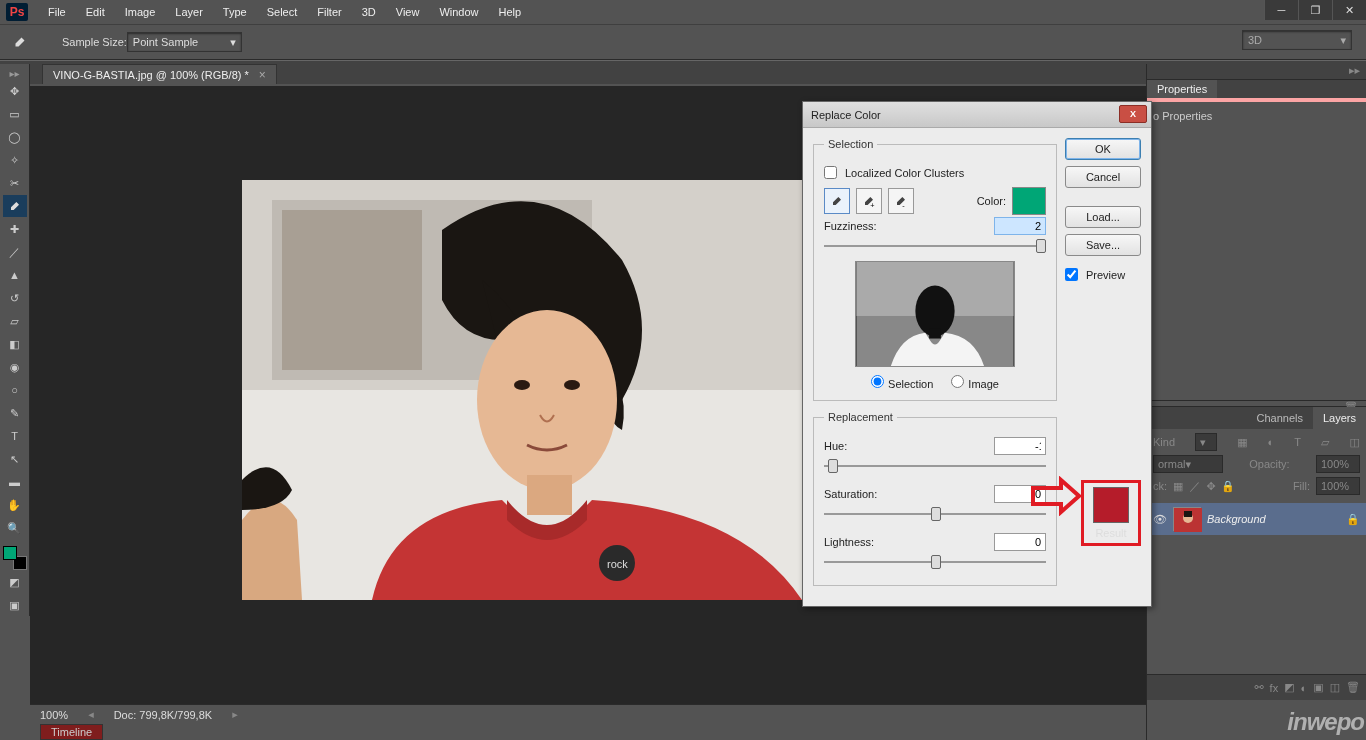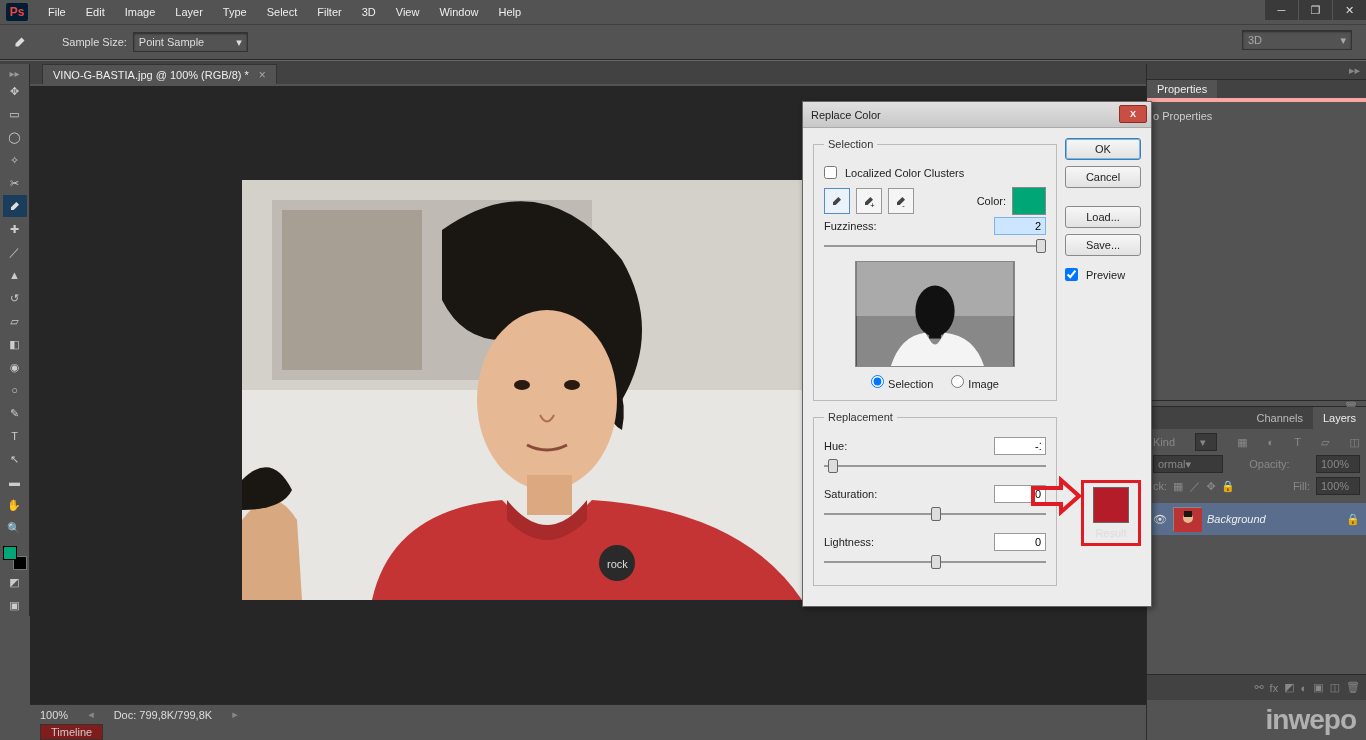--- a/index.html
+++ b/index.html
@@ -8,21 +8,21 @@
 
 .menubar { height: 24px; background: #535353; display: flex; align-items: center; padding-left: 6px; }
 .ps-logo { width: 22px; height: 18px; background: #001d33; color: #ef4444; display: flex; align-items: center; justify-content: center; font-size: 12px; font-weight: bold; border-radius: 2px; margin-right: 10px; }
 .menubar .item { color: #eee; padding: 0 10px; height: 24px; line-height: 24px; }
 .window-controls { position: absolute; top: 0; right: 0; display: flex; }
 .window-controls div { width: 34px; height: 20px; background: #3a3a3a; display: flex; align-items: center; justify-content: center; border-left: 1px solid #555; }
 
 
 .optionsbar { height: 36px; background: #535353; border-top: 1px solid #3f3f3f; border-bottom: 1px solid #2a2a2a; display: flex; align-items: center; padding-left: 8px; }
 .tool-icon-small { width: 24px; height: 24px; display: flex; align-items: center; justify-content: center; margin-right: 30px; color: #ccc; }
-.opt-label { color: #ddd; margin-right: 6px; }
+.opt-label { color: #ddd; }
 .opt-select { background: #535353; color: #ddd; border: 1px solid #333; height: 20px; width: 115px; display: flex; align-items: center; justify-content: space-between; padding: 0 5px; box-shadow: inset 0 1px 2px #2a2a2a; }
 .opt-3d { position: absolute; right: 14px; top: 30px; width: 110px; height: 20px; background: #535353; border: 1px solid #333; color: #aaa; display: flex; align-items: center; padding: 0 5px; justify-content: space-between; box-shadow: inset 0 1px 2px #2a2a2a;}
 
 
 .doc-tabs { height: 24px; background: #424242; display: flex; align-items: flex-end; padding-left: 42px; border-top: 1px solid #666; }
 .doc-tab { background: #535353; color: #eee; height: 20px; padding: 0 10px; display: flex; align-items: center; border:1px solid #333; border-bottom:none; }
 .doc-tab span.close { margin-left: 10px; color: #aaa; font-size:12px; }
 
 
 .left-tools { position: absolute; left: 0; top: 64px; width: 30px; background: #535353; border-right: 1px solid #2a2a2a; padding-top: 4px; display: flex; flex-direction: column; align-items: center; gap:1px; }
@@ -88,21 +88,21 @@
 .preview-thumb { width:160px; height:106px; background:#222; margin:6px auto 8px; border:1px solid #888; display:flex; align-items:flex-end; justify-content:center;}
 .preview-thumb svg{width:100%;height:100%;}
 .radio-row{ display:flex; justify-content:center; gap:18px; align-items:center;}
 .radio-row input{ margin-right:4px;}
 .checkbox-row{ display:flex; align-items:center; gap:8px; margin:8px 0;}
 .result-box { border:3px solid #e01b24; padding:4px 6px; text-align:center; position:absolute; right:10px; bottom:60px; width:60px;}
 .result-box .sw { width:36px; height:36px; background:#b51c2a; border:1px solid #666; margin:0 auto 4px;}
 .annot-arrow { position:absolute; right:70px; bottom:90px; }
 
 
-.watermark { position:absolute; right:10px; bottom:4px; color:#cfcfcf; font-size:28px; font-weight:700; opacity:.75; letter-spacing:-1px;}
+.watermark { position:absolute; right:2px; bottom:4px; color:#cfcfcf; font-size:24px; font-weight:700; font-style:italic; opacity:.75; letter-spacing:-1px;}
 </style>
 </head>
 <body>
 
 <div class="menubar">
   <div class="ps-logo">Ps</div>
   <div class="item">File</div>
   <div class="item">Edit</div>
   <div class="item">Image</div>
   <div class="item">Layer</div>

